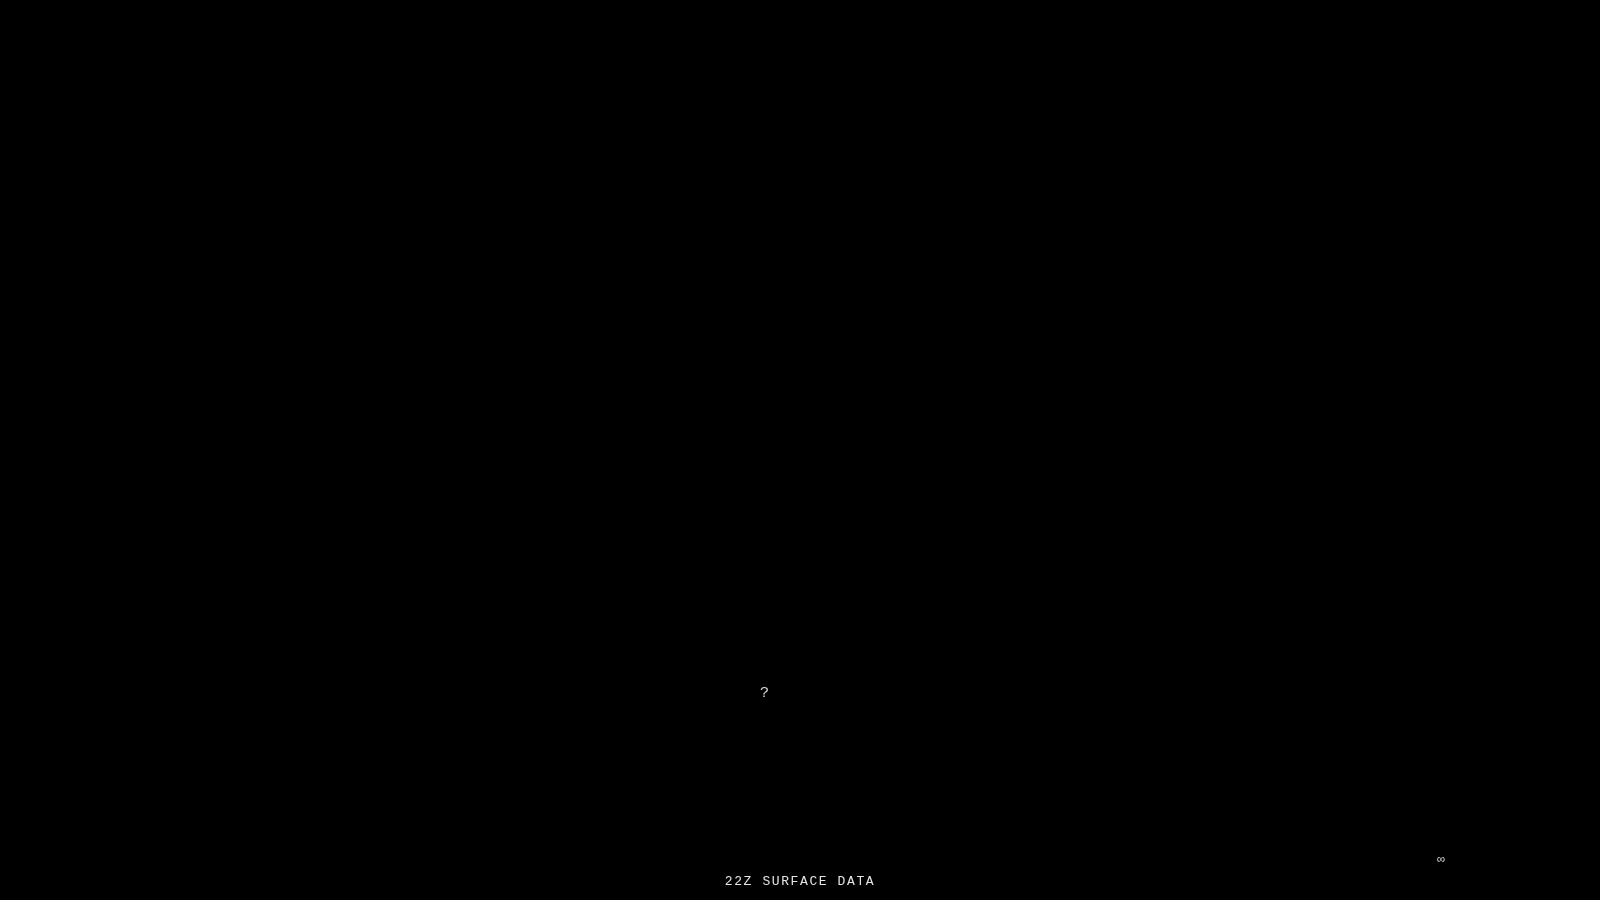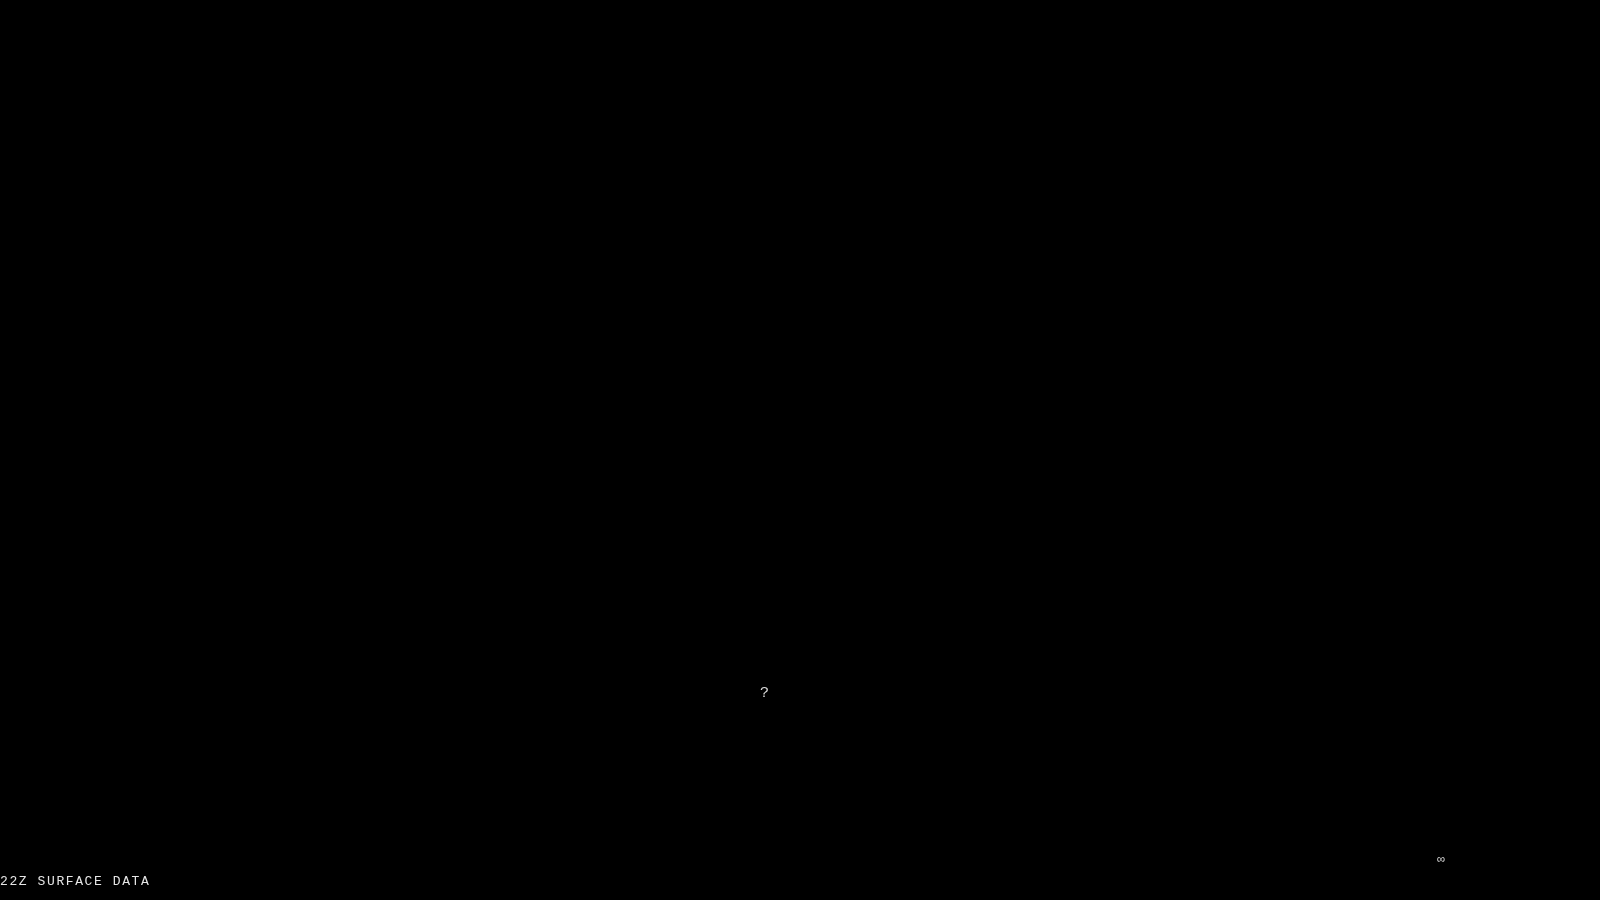--- a/index.html
+++ b/index.html
@@ -37,21 +37,21 @@
     font-size: 13px;
     line-height: 13px;
     color: #cfcfcf;
     white-space: nowrap;
   }
   .caption {
     position: absolute;
     left: 0;
     top: 874px;
     width: 1600px;
-    text-align: left;
+    text-align: center;
     font-size: 13px;
     line-height: 16px;
     letter-spacing: 1.6px;
     color: #e6e6e6;
     white-space: nowrap;
   }
 </style>
 </head>
 <body>
 

